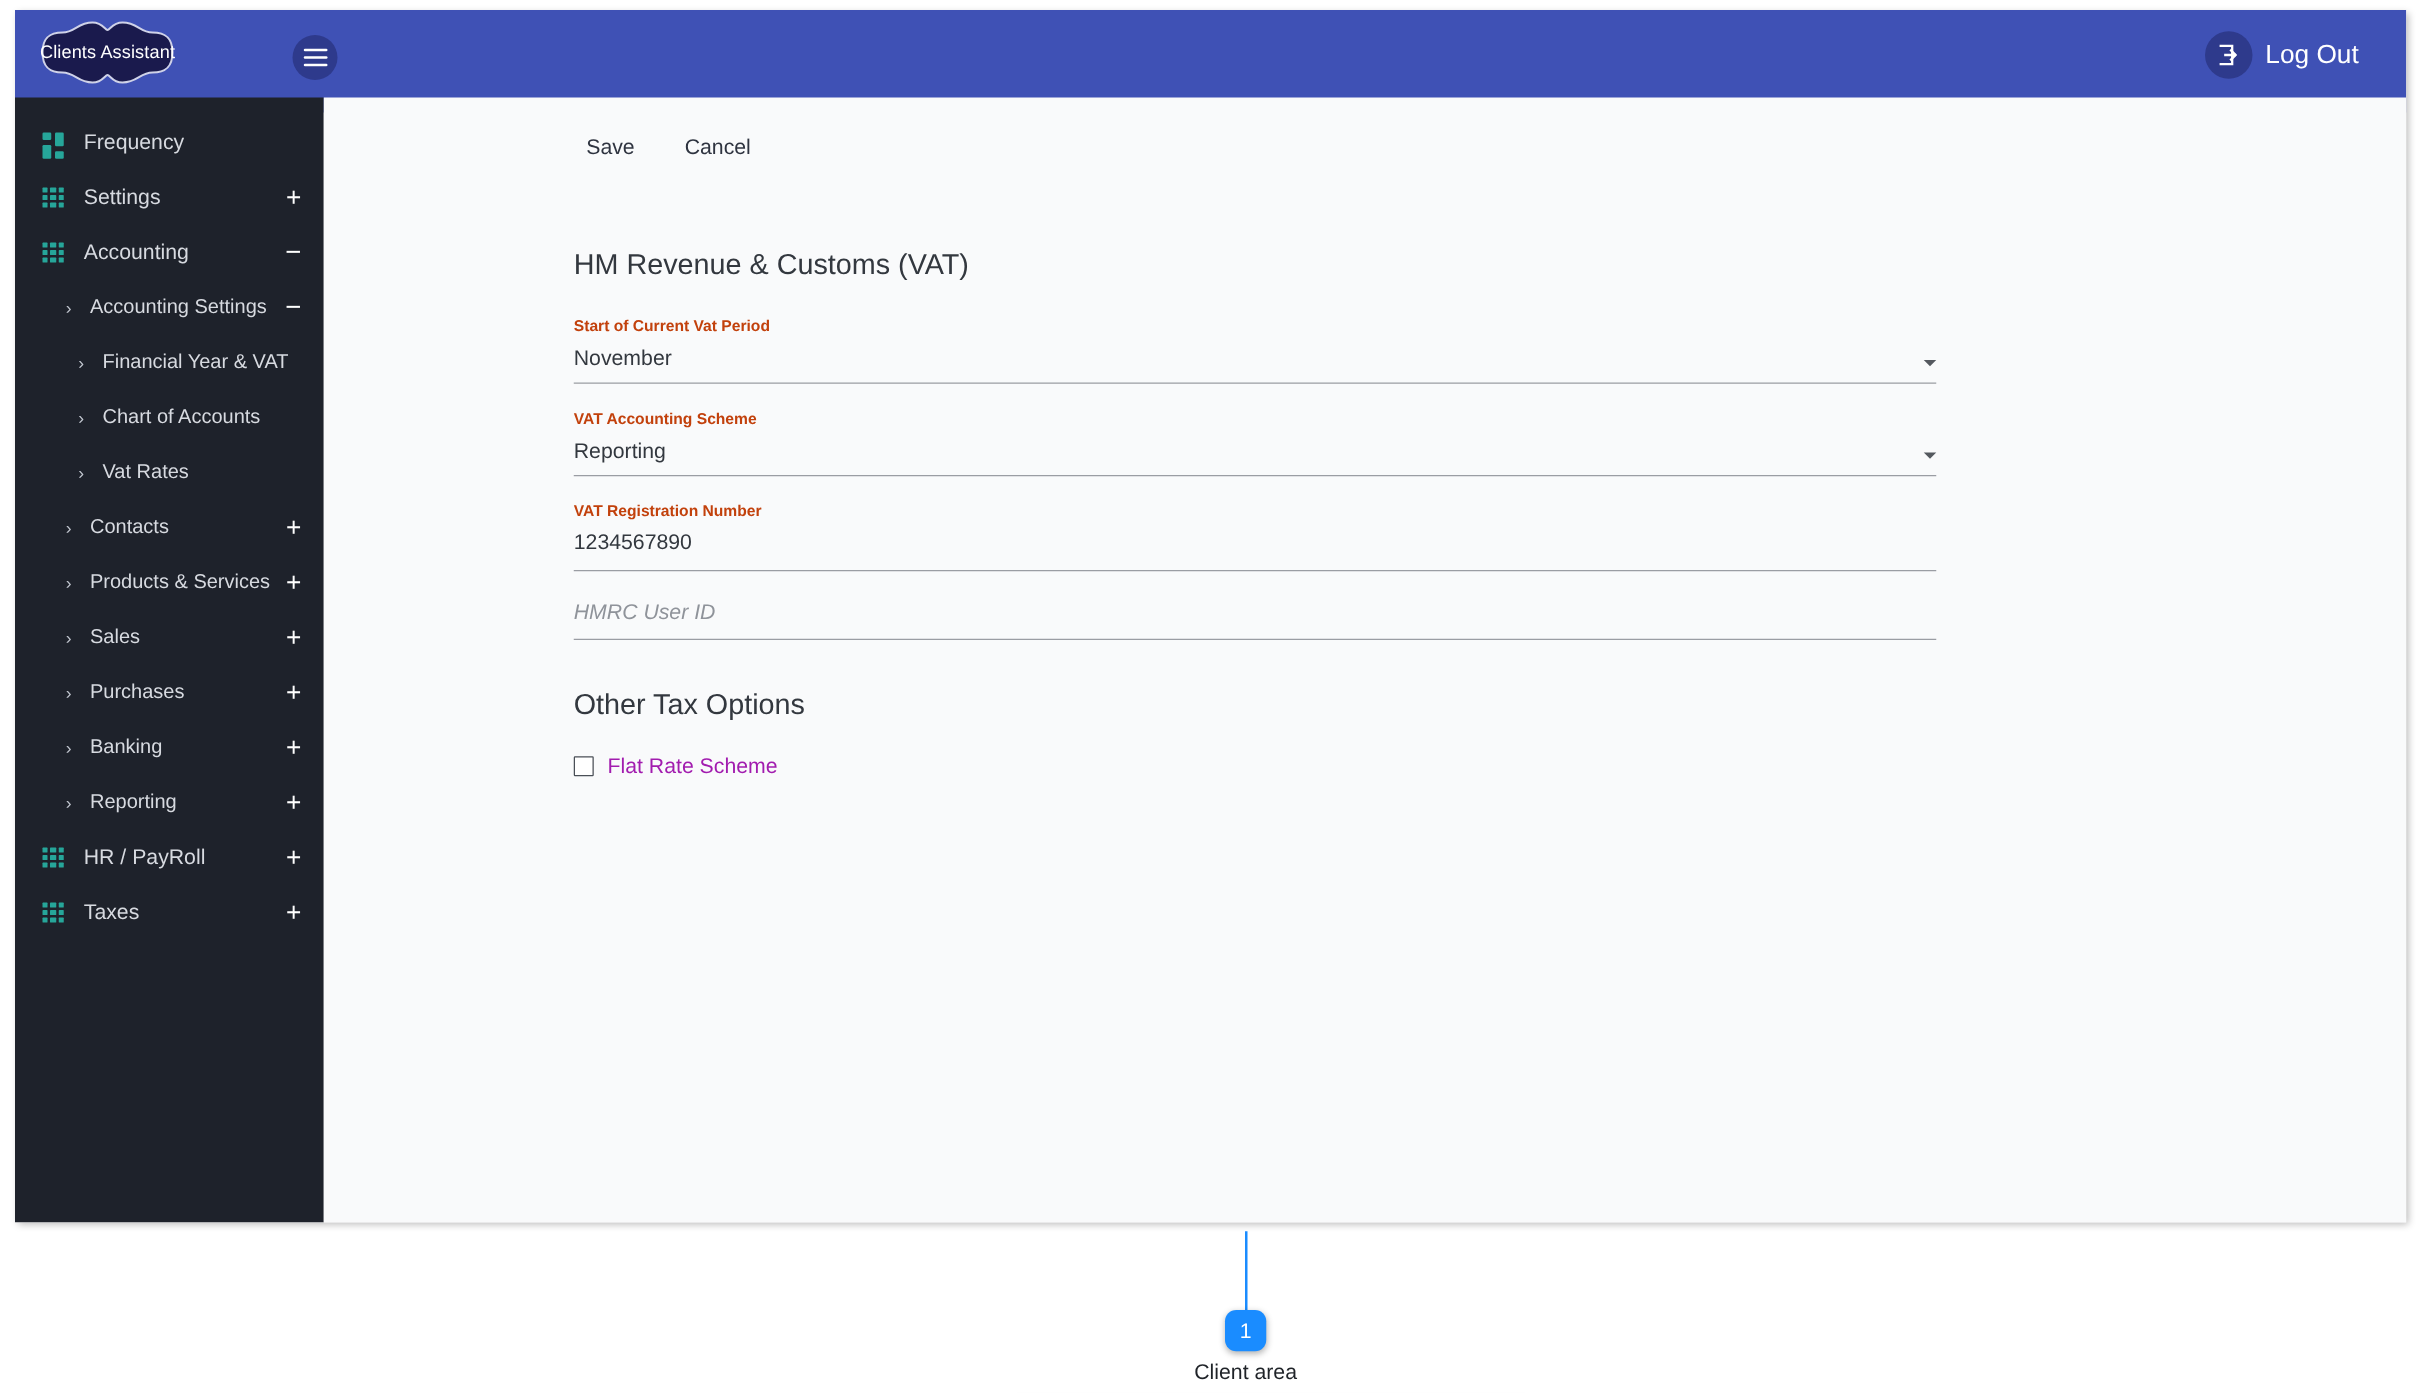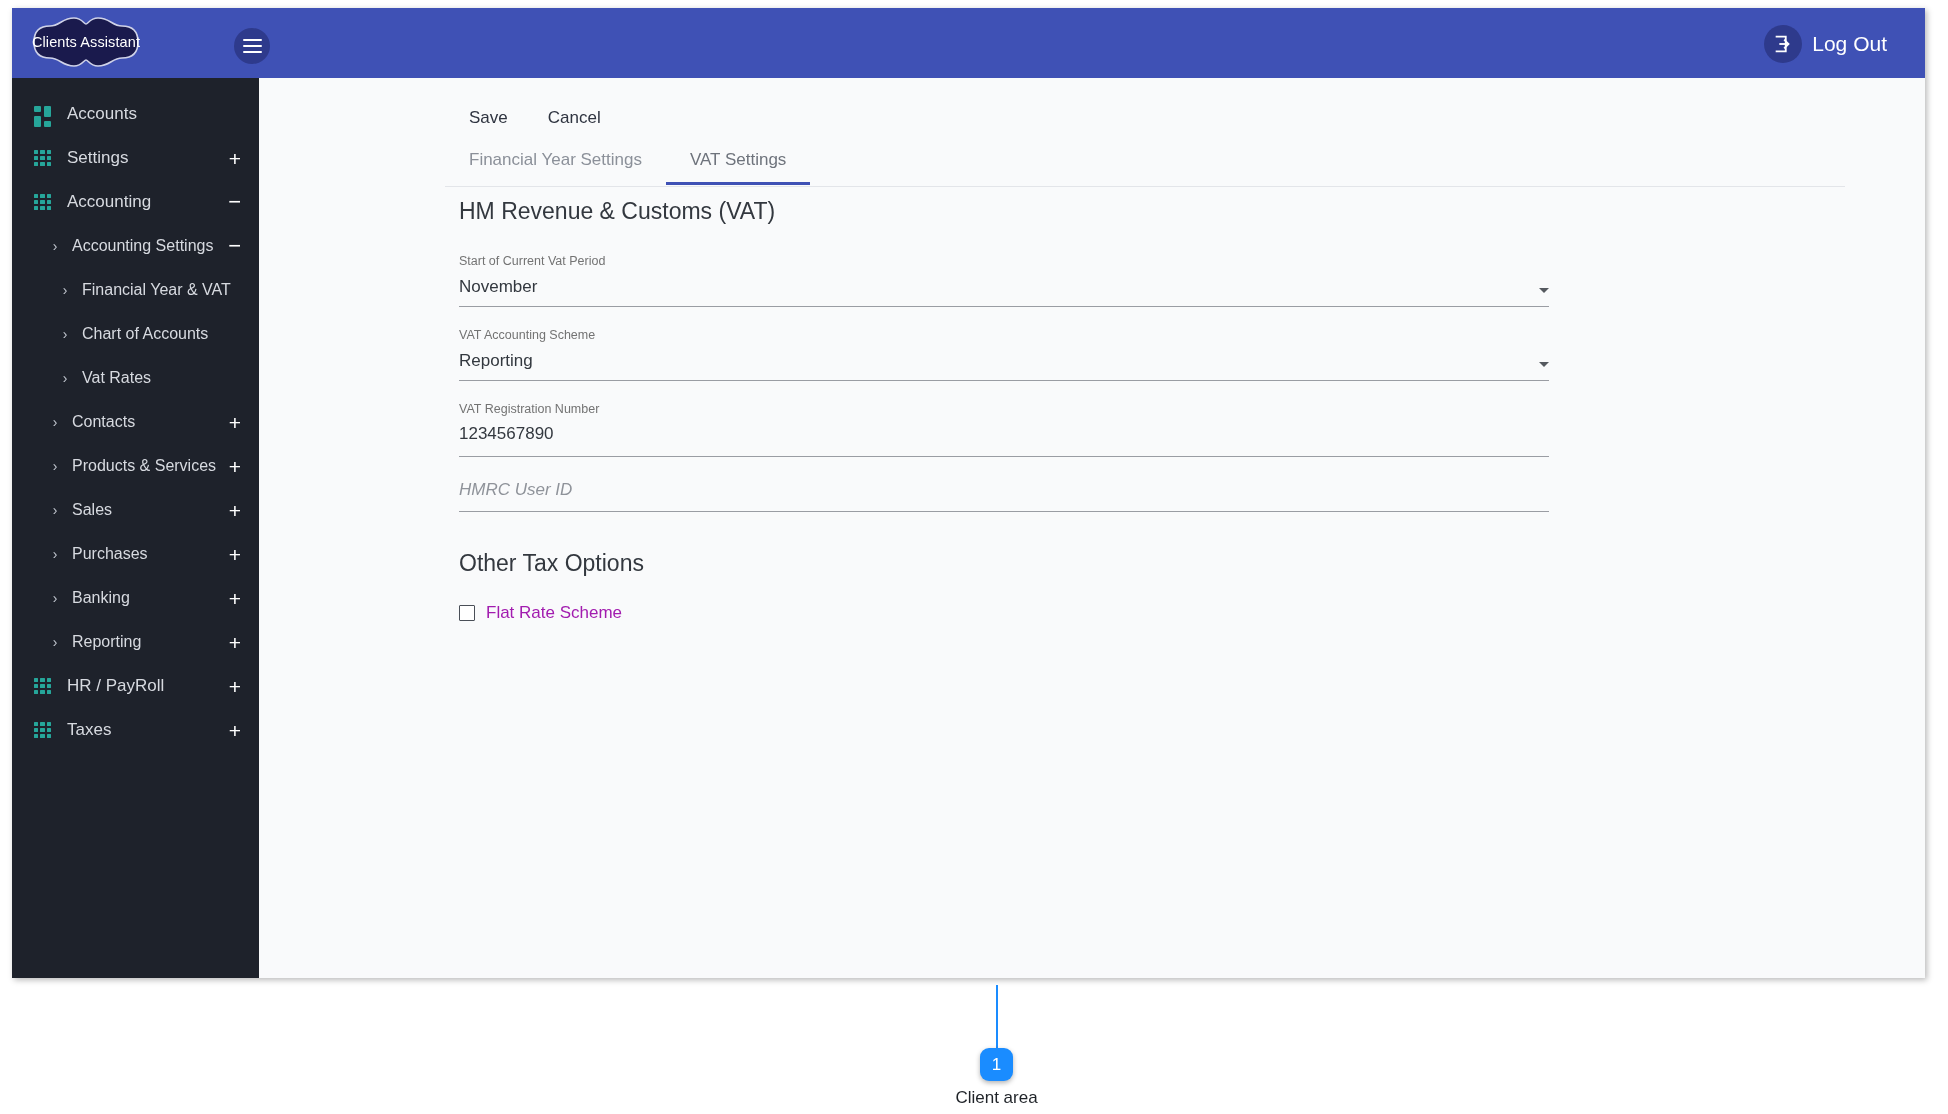--- a/index.html
+++ b/index.html
@@ -234,23 +234,24 @@
   }
   .field {
     position: relative;
     margin-bottom: 22px;
     border-bottom: 1px solid #9a9da3;
     padding-bottom: 9px;
     cursor: pointer;
   }
   .field-label {
     font-size: 12.5px;
-    color: #737373;
+    color: #c2410c;
     margin-bottom: 7px;
     line-height: 1.1;
+    font-weight: bold;
   }
   .field-value {
     font-size: 17px;
     color: #33383f;
     min-height: 21px;
     line-height: 21px;
   }
   .caret {
     position: absolute;
     right: 0;
@@ -363,21 +364,21 @@
   </div>
 
   <nav id="sidebar">
       <div class="nav-row level0">
         <span class="grid-icon g2">
           <i></i>
           <i></i>
           <i></i>
           <i></i>
         </span>
-        <span class="nav-label">Accounts</span>
+        <span class="nav-label">Frequency</span>
       </div>
       <div class="nav-row level0">
         <span class="grid-icon g3">
           <i></i>
           <i></i>
           <i></i>
           <i></i>
           <i></i>
           <i></i>
           <i></i>
@@ -481,24 +482,20 @@
       </div>
     </nav>
 
   <main id="content">
 
     <div id="toolbar">
       <button class="toolbar-btn">Save</button>
       <button class="toolbar-btn">Cancel</button>
     </div>
 
-    <div id="tabs">
-        <div class="tab">Financial Year Settings</div>
-        <div class="tab active">VAT Settings</div>
-      </div>
 
     <div id="form">
       <h2 class="section-title">HM Revenue &amp; Customs (VAT)</h2>
 
       <div id="field-list">
           <div class="field">
             <div class="field-label">Start of Current Vat Period</div>
             <div class="field-value">November</div>
             <span class="caret"></span>
           </div>

